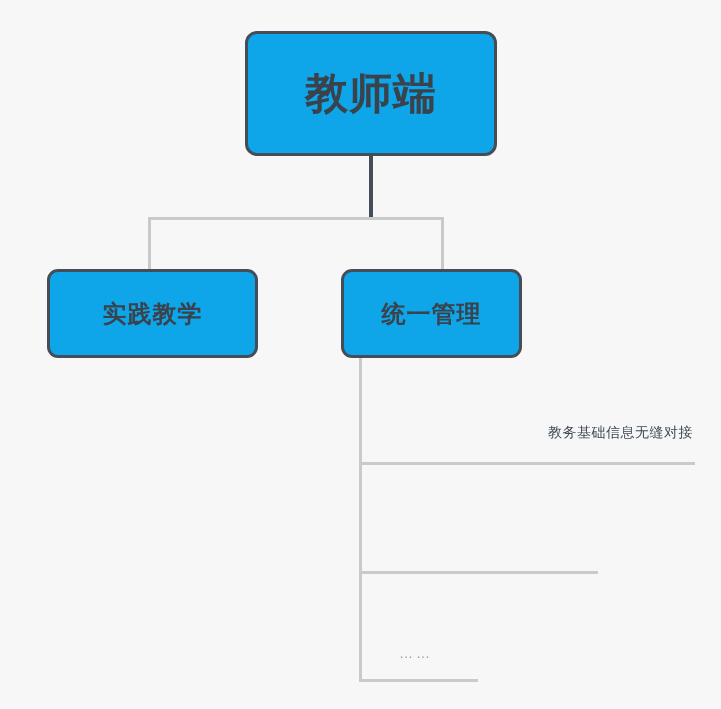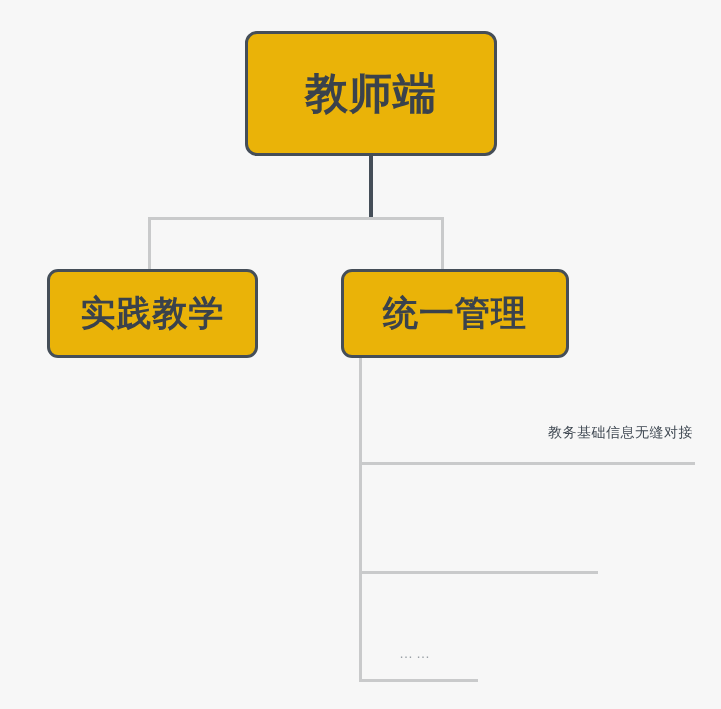--- a/index.html
+++ b/index.html
@@ -26,50 +26,50 @@
   }
   .conn-dark {
     position: absolute;
     background: #454e58;
   }
 
   
   .node {
     position: absolute;
     box-sizing: border-box;
-    background: #eab308;
+    background: #0ea5e9;
     border: 3px solid #454e58;
     border-radius: 11px;
     display: flex;
     align-items: center;
     justify-content: center;
     color: #3a424c;
     font-weight: bold;
     letter-spacing: 1px;
   }
   .node-root {
     left: 245px;
     top: 31px;
     width: 252px;
     height: 125px;
     font-size: 43px;
     border-radius: 12px;
   }
   .node-l2 {
     top: 269px;
     height: 89px;
-    font-size: 35px;
+    font-size: 24px;
   }
   .node-practice {
     left: 47px;
     width: 211px;
   }
   .node-manage {
     left: 341px;
-    width: 228px;
+    width: 181px;
   }
 
   
   .leaf {
     position: absolute;
     box-sizing: border-box;
     color: #3f4852;
     font-size: 14px;
     font-weight: normal;
     white-space: nowrap;

